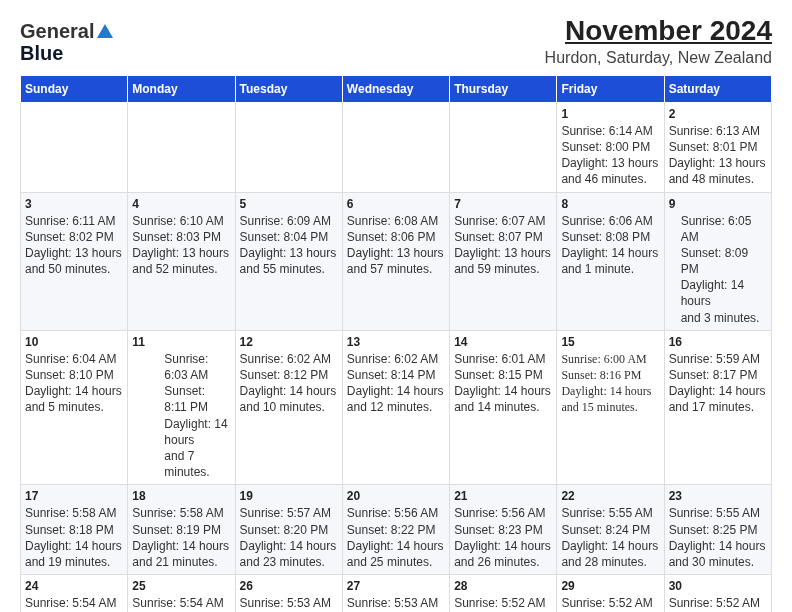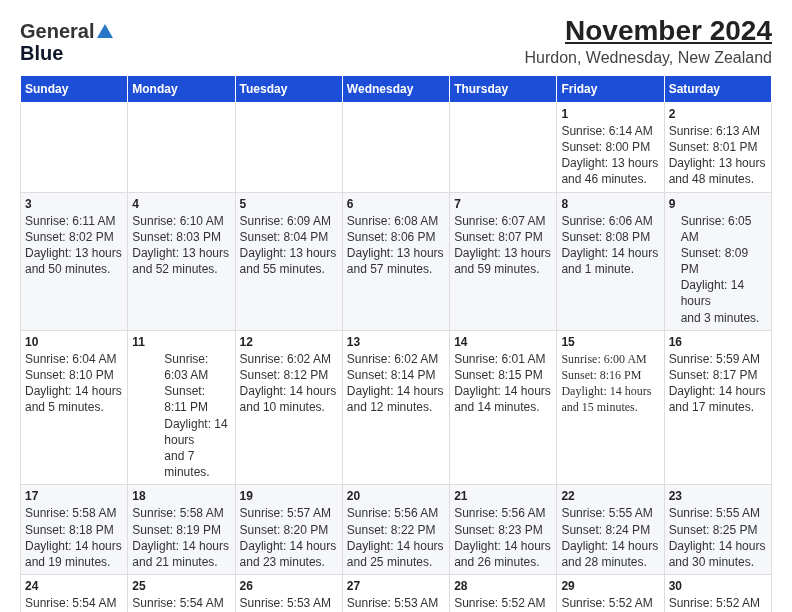--- a/index.html
+++ b/index.html
@@ -107,21 +107,21 @@
 
           <svg class="logo-icon" viewBox="0 0 18 18">
             <polygon points="9,2 17,16 1,16" fill="#2878c8"></polygon>
           </svg>
         </div>
         <span class="logo-text logo-blue">Blue</span>
       </div>
     </div>
     <div class="title-block">
       <div class="month-title">November 2024</div>
-      <div class="location-title">Hurdon, Wednesday, New Zealand</div>
+      <div class="location-title">Hurdon, Saturday, New Zealand</div>
     </div>
   </div>
 
   <table>
     <thead>
       <tr>
       <th>Sunday</th>
           <th>Monday</th>
           <th>Tuesday</th>
           <th>Wednesday</th>

